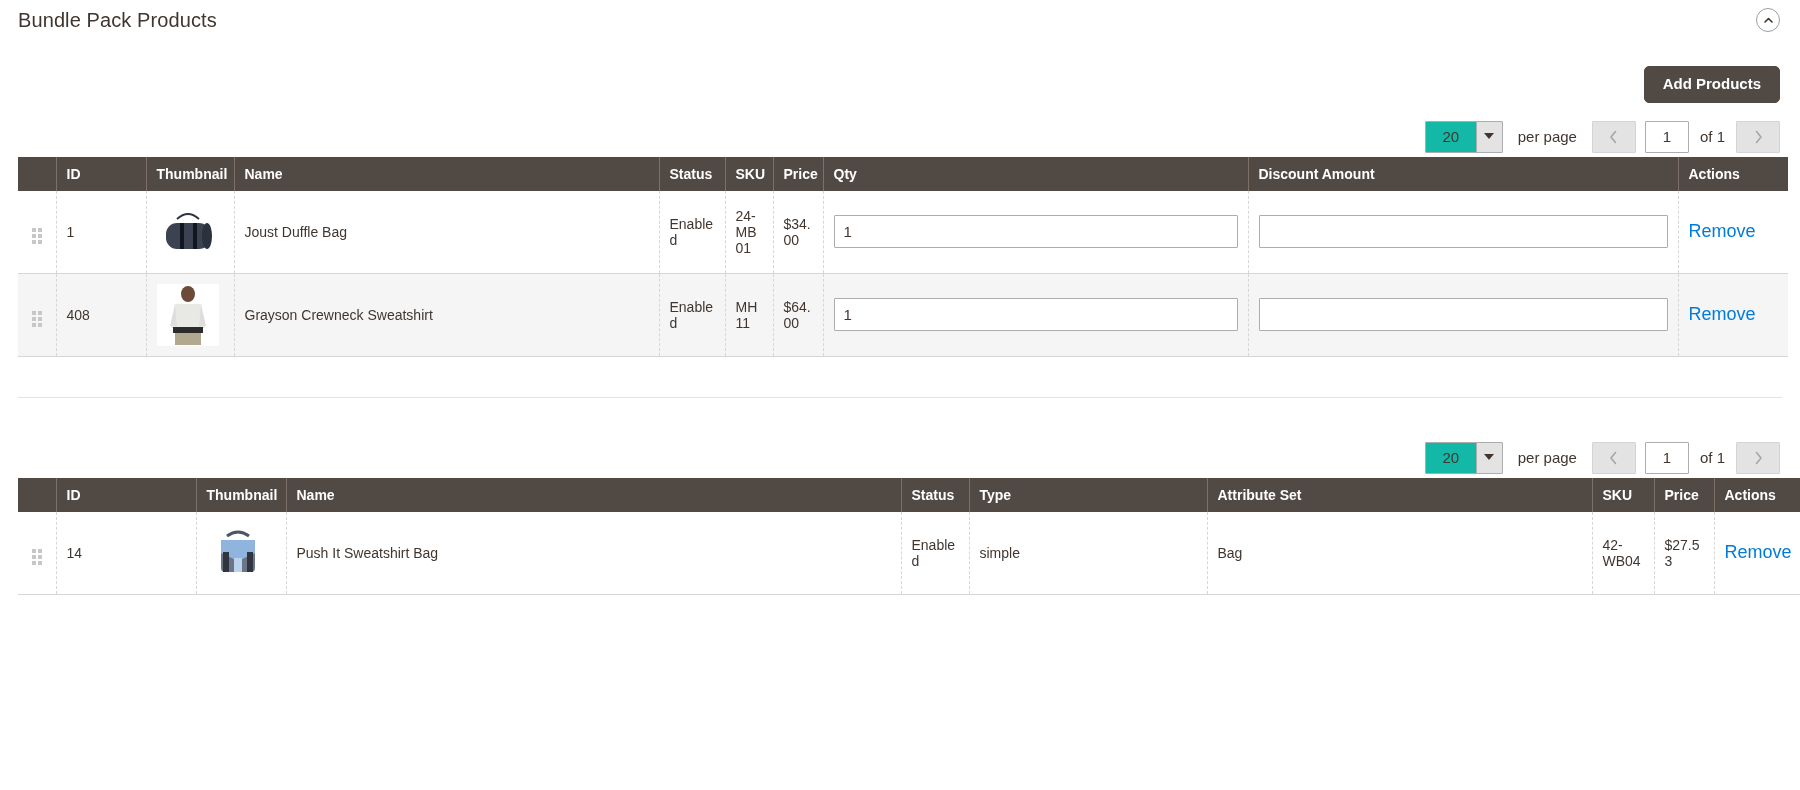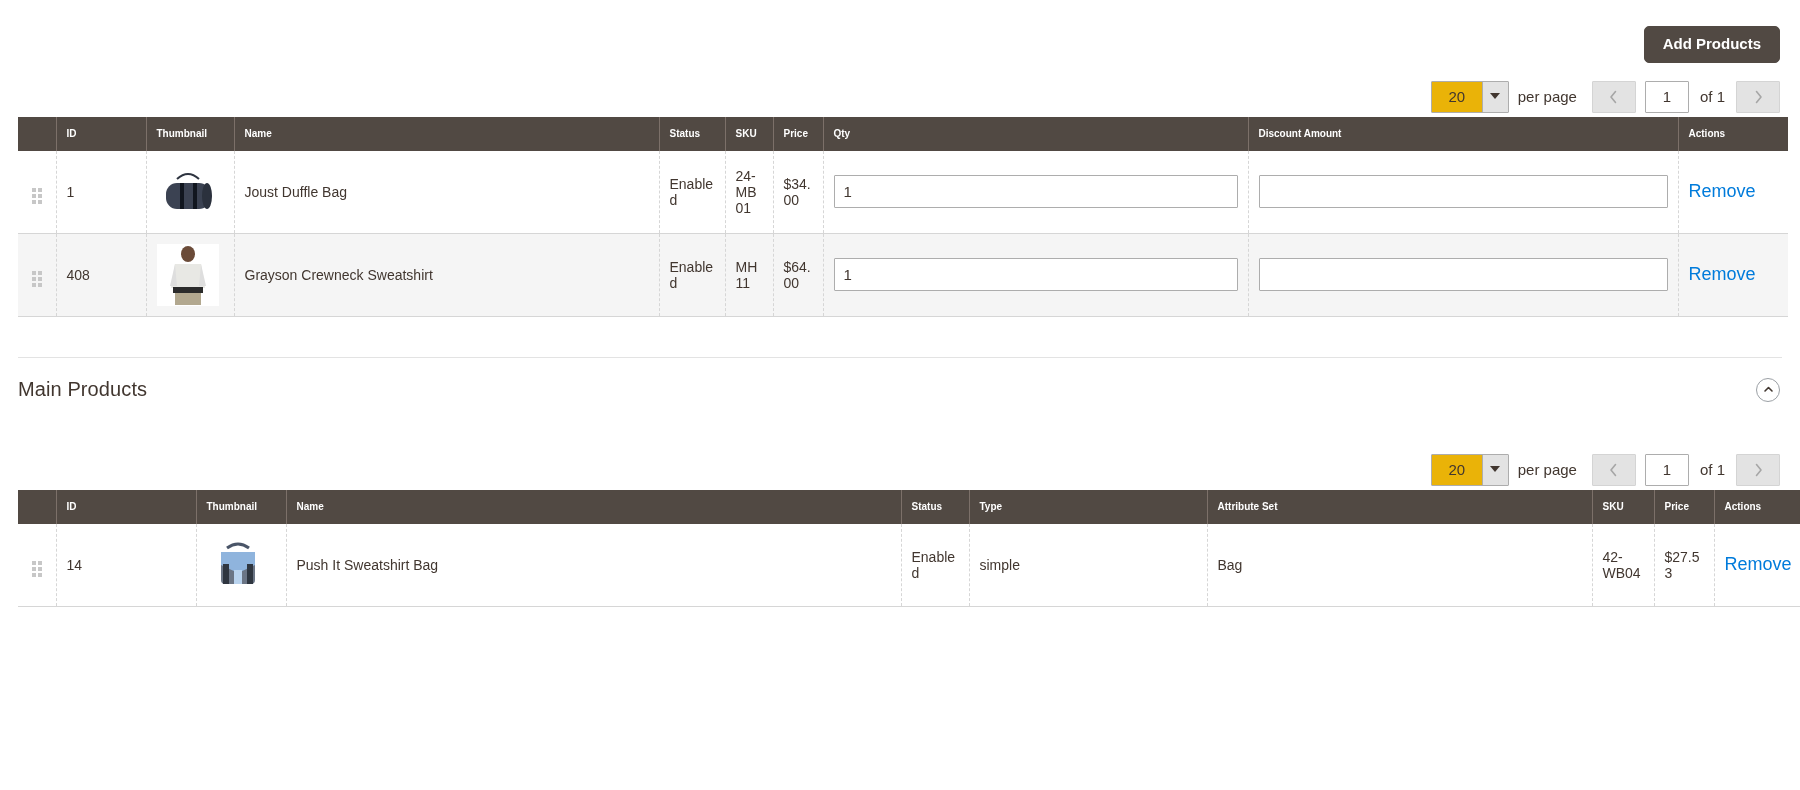--- a/index.html
+++ b/index.html
@@ -64,30 +64,30 @@
     border: 1px solid #adadad;
     background: #fff;
     height: 32px;
     border-radius: 1px;
     overflow: hidden;
   }
   .select-val {
     width: 50px;
     display: flex; align-items: center; justify-content: center;
     font-size: 15px; color: #41362f;
-    background: #eab308;
+    background: #14b8a6;
   }
   .select-arrow {
     width: 26px;
     background: #e3e3e3;
     border-left: 1px solid #adadad;
     display: flex; align-items: center; justify-content: center;
     cursor: pointer;
   }
-  .per-page-label { color: #41362f; font-size: 15px; margin: 0 6px 0 0; }
+  .per-page-label { color: #41362f; font-size: 15px; margin: 0 6px 0 6px; }
   .pg-arrow {
     width: 44px; height: 32px;
     background: #e3e3e3;
     border: 1px solid #d4d4d4;
     display: flex; align-items: center; justify-content: center;
     cursor: pointer; border-radius: 1px;
   }
   .pg-arrow svg { display: block; }
   .pg-input {
     width: 44px; height: 32px;
@@ -105,21 +105,21 @@
   .grid-wrap { padding: 0 18px; }
   table.grid {
     width: 100%;
     border-collapse: collapse;
     table-layout: fixed;
     background: #fff;
   }
   table.grid thead th {
     background: #514943;
     color: #ffffff;
-    font-size: 10px;
+    font-size: 14px;
     font-weight: bold;
     text-align: left;
     padding: 9px 10px;
     border-right: 1px solid #7c7069;
     height: 34px;
     vertical-align: middle;
     white-space: nowrap;
     overflow: hidden;
   }
   table.grid thead th:last-child { border-right: none; }
@@ -183,20 +183,28 @@
   .divider {
     border-top: 1px solid #e3e3e3;
     margin: 0 18px;
   }
 </style>
 </head>
 <body>
 
 <div class="page">
 
+  <div class="section-head">
+    <div class="section-title">Bundle Pack Products</div>
+    <div class="collapse-icon">
+      <svg width="13" height="13" viewBox="0 0 13 13" aria-hidden="true">
+        <polyline points="3,8 6.5,4.5 10,8" fill="none" stroke="#41362f" stroke-width="1.6" stroke-linecap="round" stroke-linejoin="round"></polyline>
+      </svg>
+    </div>
+  </div>
 
   <div class="spacer-md"></div>
 
   <div class="btn-row">
     <button class="btn-primary">Add Products</button>
   </div>
 
   <div class="spacer-sm"></div>
 
   <div class="pager">
@@ -329,28 +337,20 @@
             <a class="link-remove">Remove</a>
           </td>
         </tr>
       </tbody>
     </table>
   </div>
 
   <div class="spacer-lg"></div>
   <div class="divider"></div>
 
-  <div class="section-head" style="margin-top:12px">
-    <div class="section-title">Main Products</div>
-    <div class="collapse-icon">
-      <svg width="13" height="13" viewBox="0 0 13 13" aria-hidden="true">
-        <polyline points="3,8 6.5,4.5 10,8" fill="none" stroke="#41362f" stroke-width="1.6" stroke-linecap="round" stroke-linejoin="round"></polyline>
-      </svg>
-    </div>
-  </div>
 
   <div class="spacer-md"></div>
 
 
   <div class="spacer-sm"></div>
 
   <div class="pager">
     <div class="select-wrap">
       <div class="select-val">20</div>
       <div class="select-arrow">

